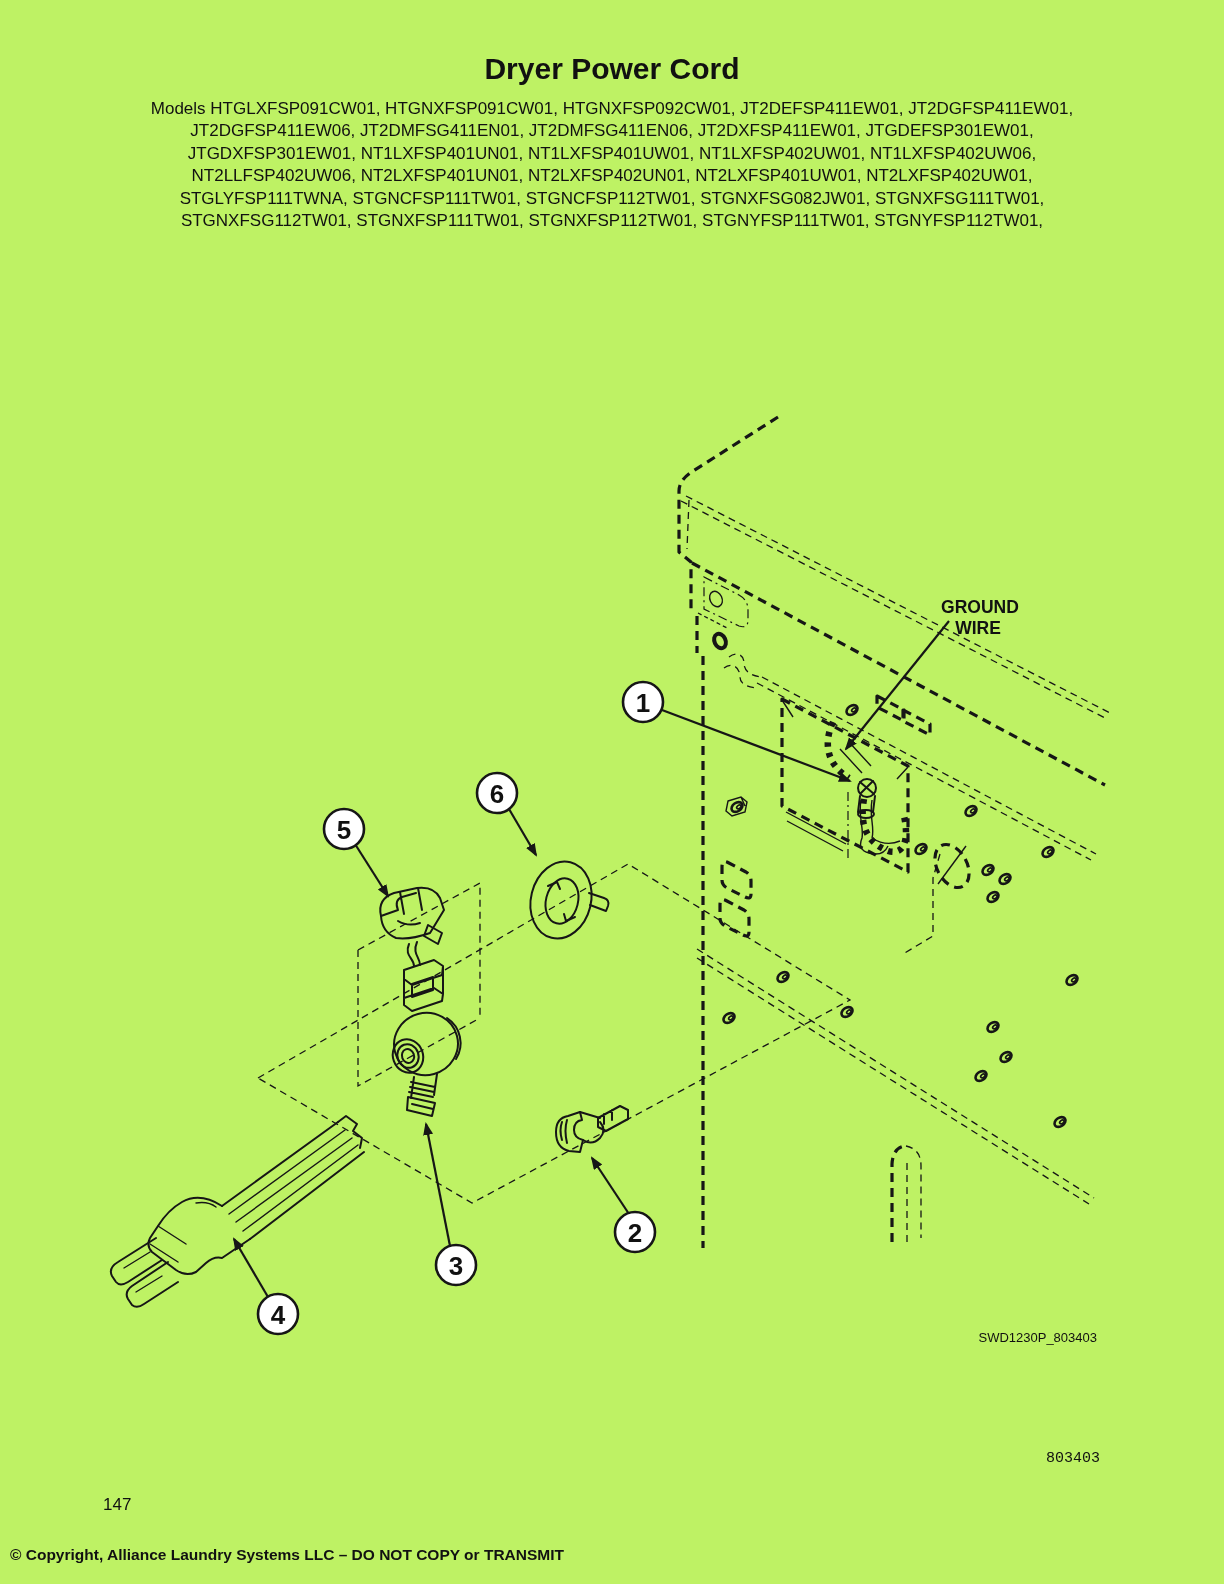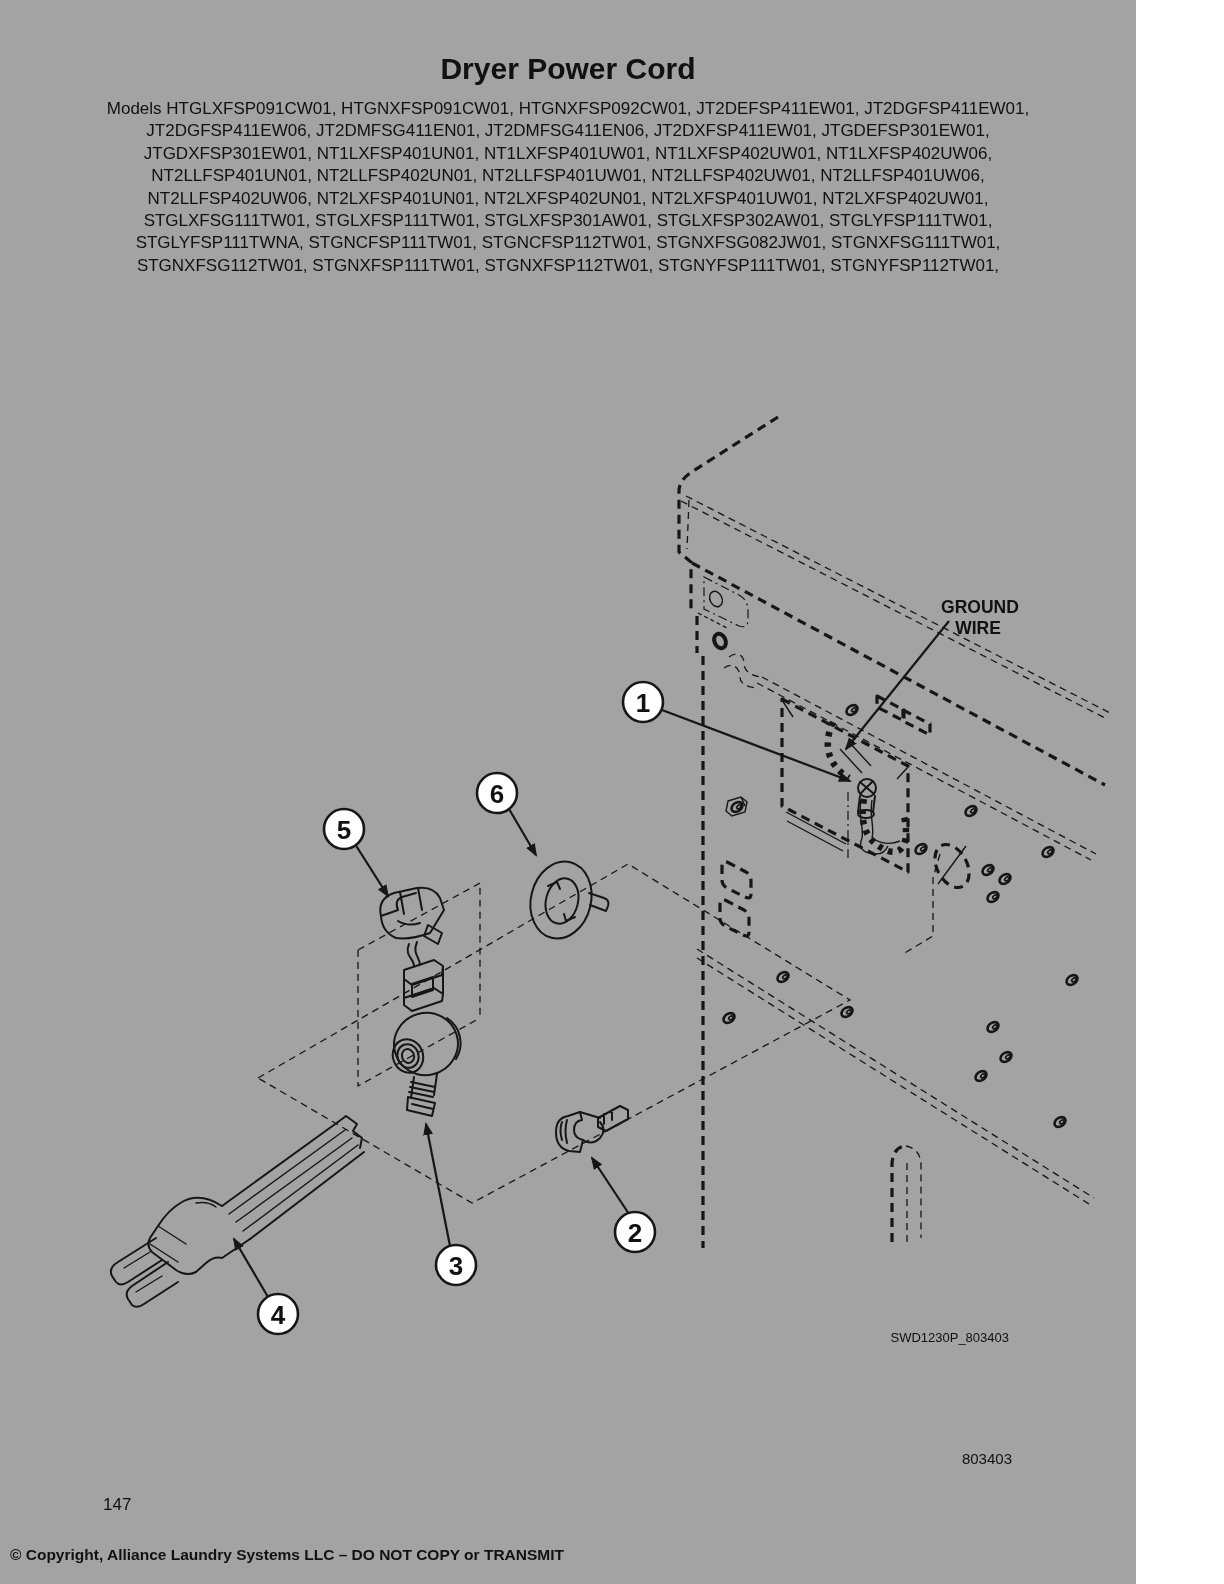--- a/index.html
+++ b/index.html
@@ -1,24 +1,24 @@
 <!DOCTYPE html>
 <html><head>
 <meta charset="utf-8">
 <style>
   html,body{margin:0;padding:0;background:#ffffff;}
-  .page{position:relative;width:1136px;height:1584px;background:#a3a3a3;overflow:hidden;
+  .page{position:relative;width:1224px;height:1584px;background:#bef264;overflow:hidden;
         font-family:"Liberation Sans",sans-serif;color:#111;}
   .title{margin:52px 0 8px 0;text-align:center;font-size:30px;font-weight:bold;letter-spacing:0;}
   .models{margin:12px auto;width:1060px;text-align:center;font-size:17px;line-height:22.4px;}
   .models div{white-space:nowrap;}
   .figcode{position:absolute;top:1330px;right:127px;font-size:13px;}
   .footer-page{position:absolute;top:1495px;left:103px;font-size:17px;}
   .footer-copy{position:absolute;top:1499px;left:10px;width:1210px;font-size:15.5px;font-weight:bold;margin-top:47px;}
-  .footer-doc{position:absolute;top:1450px;right:124px;font-size:15px;}
+  .footer-doc{position:absolute;top:1450px;right:124px;font-size:15px;font-family:Liberation Mono, monospace;}
   svg.diagram{position:absolute;left:0;top:0;width:1224px;height:1584px;}
   
   .bd{fill:none;stroke:#161616;stroke-width:3.2;stroke-dasharray:9 6;stroke-linejoin:round;}
   .ld{fill:none;stroke:#161616;stroke-width:1.3;stroke-dasharray:7 5;}
   .lz{fill:none;stroke:#161616;stroke-width:1.3;stroke-dasharray:4 3;}
   .ldd{fill:none;stroke:#161616;stroke-width:1.2;stroke-dasharray:9 4 2 4;}
   .thin{fill:none;stroke:#161616;stroke-width:1.4;}
   .ps{fill:none;stroke:#161616;stroke-width:2;stroke-linejoin:round;stroke-linecap:round;}
   .wire{fill:none;stroke:#161616;stroke-width:6.5;stroke-dasharray:4.5 6;stroke-linecap:butt;}
   .lead{fill:none;stroke:#161616;stroke-width:2.2;}
@@ -34,23 +34,21 @@
 <body>
 
 <div class="page">
 
   <div class="title">Dryer Power Cord</div>
 
   <div class="models">
     <div>Models HTGLXFSP091CW01, HTGNXFSP091CW01, HTGNXFSP092CW01, JT2DEFSP411EW01, JT2DGFSP411EW01,</div>
     <div>JT2DGFSP411EW06, JT2DMFSG411EN01, JT2DMFSG411EN06, JT2DXFSP411EW01, JTGDEFSP301EW01,</div>
     <div>JTGDXFSP301EW01, NT1LXFSP401UN01, NT1LXFSP401UW01, NT1LXFSP402UW01, NT1LXFSP402UW06,</div>
-    <div>NT2LLFSP401UN01, NT2LLFSP402UN01, NT2LLFSP401UW01, NT2LLFSP402UW01, NT2LLFSP401UW06,</div>
     <div>NT2LLFSP402UW06, NT2LXFSP401UN01, NT2LXFSP402UN01, NT2LXFSP401UW01, NT2LXFSP402UW01,</div>
-    <div>STGLXFSG111TW01, STGLXFSP111TW01, STGLXFSP301AW01, STGLXFSP302AW01, STGLYFSP111TW01,</div>
     <div>STGLYFSP111TWNA, STGNCFSP111TW01, STGNCFSP112TW01, STGNXFSG082JW01, STGNXFSG111TW01,</div>
     <div>STGNXFSG112TW01, STGNXFSP111TW01, STGNXFSP112TW01, STGNYFSP111TW01, STGNYFSP112TW01,</div>
   </div>
 
   <svg class="diagram" viewBox="0 0 1224 1584">
     <defs>
       <marker id="arr" markerWidth="13" markerHeight="11" refX="11" refY="5" orient="auto" markerUnits="userSpaceOnUse">
         <path d="M0,0 L13,5 L0,10 Z" fill="#161616"></path>
       </marker>
       <g id="hole">

